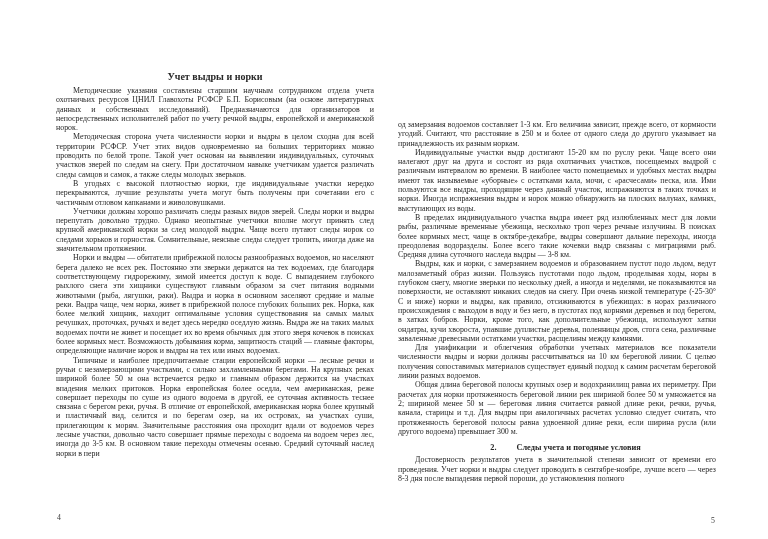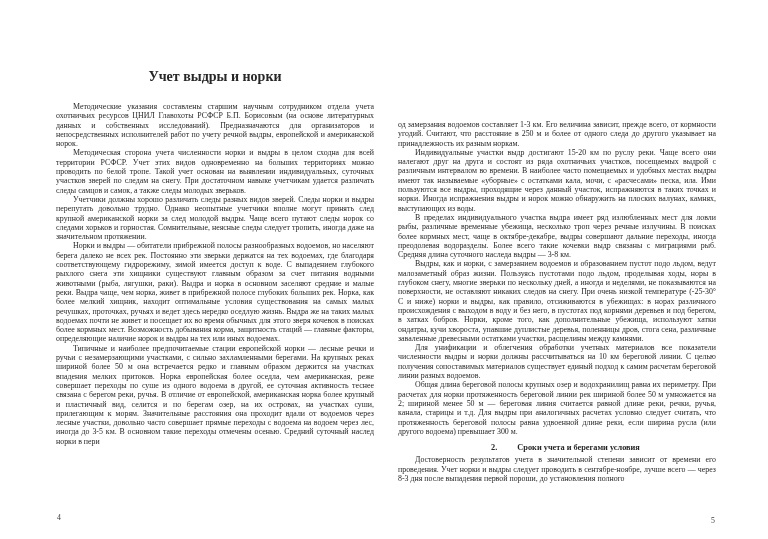--- a/index.html
+++ b/index.html
@@ -17,25 +17,25 @@
     position: absolute;
     font-size: 7.9px;
     line-height: 9.3px;
     text-align: justify;
     overflow: hidden;
   }
   .page-left  { left: 56px;  top: 71px; width: 318px; height: 428px; }
   .page-right { left: 398px; top: 79px; width: 318px; height: 420px; }
 
   .doc-title {
-    font-size: 14px;
+    font-size: 10px;
     line-height: 11px;
     font-weight: bold;
     text-align: center;
-    margin-bottom: 20px;
+    margin-bottom: 4px;
   }
   .page-text p { text-indent: 17px; }
   .page-text p.noindent { text-indent: 0; margin-top: 41px; }
   .lead-num { font-weight: bold; }
 
   .section-heading {
     text-align: center;
     font-weight: bold;
     font-size: 8.3px;
     margin-top: 7px;
@@ -54,32 +54,33 @@
 </style>
 </head>
 <body>
 
 <div class="spread">
 
   <div class="page-text page-left">
     <div class="doc-title">Учет выдры и норки</div>
     <p>Методические указания составлены старшим научным сотрудником отдела учета охотничьих ресурсов ЦНИЛ Главохоты РСФСР Б.П. Борисовым (на основе литературных данных и собственных исследований). Предназначаются для организаторов и непосредственных исполнителей работ по учету речной выдры, европейской и американской норок.</p>
     <p>Методическая сторона учета численности норки и выдры в целом сходна для всей территории РСФСР. Учет этих видов одновременно на больших территориях можно проводить по белой тропе. Такой учет основан на выявлении индивидуальных, суточных участков зверей по следам на снегу. При достаточном навыке учетчикам удается различать следы самцов и самок, а также следы молодых зверьков.</p>
+    <p>В угодьях с высокой плотностью норки, где индивидуальные участки нередко перекрываются, лучшие результаты учета могут быть получены при сочетании его с частичным отловом капканами и живоловушками.</p>
     <p>Учетчики должны хорошо различать следы разных видов зверей. Следы норки и выдры перепутать довольно трудно. Однако неопытные учетчики вполне могут принять след крупной американской норки за след молодой выдры. Чаще всего путают следы норок со следами хорьков и горностая. Сомнительные, неясные следы следует тропить, иногда даже на значительном протяжении.</p>
     <p>Норки и выдры — обитатели прибрежной полосы разнообразных водоемов, но населяют берега далеко не всех рек. Постоянно эти зверьки держатся на тех водоемах, где благодаря соответствующему гидрорежиму, зимой имеется доступ к воде. С выпадением глубокого рыхлого снега эти хищники существуют главным образом за счет питания водными животными (рыба, лягушки, раки). Выдра и норка в основном заселяют средние и малые реки. Выдра чаще, чем норка, живет в прибрежной полосе глубоких больших рек. Норка, как более мелкий хищник, находит оптимальные условия существования на самых малых речушках, проточках, ручьях и ведет здесь нередко оседлую жизнь. Выдра же на таких малых водоемах почти не живет и посещает их во время обычных для этого зверя кочевок в поисках более кормных мест. Возможность добывания корма, защитность стаций — главные факторы, определяющие наличие норок и выдры на тех или иных водоемах.</p>
     <p>Типичные и наиболее предпочитаемые стации европейской норки — лесные речки и ручьи с незамерзающими участками, с сильно захламленными берегами. На крупных реках шириной более 50 м она встречается редко и главным образом держится на участках впадения мелких притоков. Норка европейская более оседла, чем американская, реже совершает переходы по суше из одного водоема в другой, ее суточная активность теснее связана с берегом реки, ручья. В отличие от европейской, американская норка более крупный и пластичный вид, селится и по берегам озер, на их островах, на участках суши, прилегающим к морям. Значительные расстояния она проходит вдали от водоемов через лесные участки, довольно часто совершает прямые переходы с водоема на водоем через лес, иногда до 3-5 км. В основном такие переходы отмечены осенью. Средний суточный наслед норки в пери</p>
   </div>
 
   <div class="page-text page-right">
     <p class="noindent">од замерзания водоемов составляет 1-3 км. Его величина зависит, прежде всего, от кормности угодий. Считают, что расстояние в 250 м и более от одного следа до другого указывает на принадлежность их разным норкам.</p>
     <p>Индивидуальные участки выдр достигают 15-20 км по руслу реки. Чаще всего они налегают друг на друга и состоят из ряда охотничьих участков, посещаемых выдрой с различным интервалом во времени. В наиболее часто помещаемых и удобных местах выдры имеют так называемые «уборные» с остатками кала, мочи, с «расчесами» песка, ила. Ими пользуются все выдры, проходящие через данный участок, испражняются в таких точках и норки. Иногда испражнения выдры и норок можно обнаружить на плоских валунах, камнях, выступающих из воды.</p>
     <p>В пределах индивидуального участка выдра имеет ряд излюбленных мест для ловли рыбы, различные временные убежища, несколько троп через речные излучины. В поисках более кормных мест, чаще в октябре-декабре, выдры совершают дальние переходы, иногда преодолевая водоразделы. Более всего такие кочевки выдр связаны с миграциями рыб. Средняя длина суточного наследа выдры — 3-8 км.</p>
     <p>Выдры, как и норки, с замерзанием водоемов и образованием пустот подо льдом, ведут малозаметный образ жизни. Пользуясь пустотами подо льдом, проделывая ходы, норы в глубоком снегу, многие зверьки по нескольку дней, а иногда и неделями, не показываются на поверхности, не оставляют никаких следов на снегу. При очень низкой температуре (-25-30° С и ниже) норки и выдры, как правило, отсиживаются в убежищах: в норах различного происхождения с выходом в воду и без него, в пустотах под корнями деревьев и под берегом, в хатках бобров. Норки, кроме того, как дополнительные убежища, используют хатки ондатры, кучи хвороста, упавшие дуплистые деревья, поленницы дров, стога сена, различные заваленные древесными остатками участки, расщелины между камнями.</p>
     <p>Для унификации и облегчения обработки учетных материалов все показатели численности выдры и норки должны рассчитываться на 10 км береговой линии. С целью получения сопоставимых материалов существует единый подход к самим расчетам береговой линии разных водоемов.</p>
     <p>Общая длина береговой полосы крупных озер и водохранилищ равна их периметру. При расчетах для норки протяженность береговой линии рек шириной более 50 м умножается на 2; шириной менее 50 м — береговая линия считается равной длине реки, речки, ручья, канала, старицы и т.д. Для выдры при аналогичных расчетах условно следует считать, что протяженность береговой полосы равна удвоенной длине реки, если ширина русла (или другого водоема) превышает 300 м.</p>
-    <p class="section-heading"><span class="sec-num">2.</span><span>Сроки учета и берегами условия</span></p>
+    <p class="section-heading"><span class="sec-num">2.</span><span>Следы учета и погодные условия</span></p>
     <p>Достоверность результатов учета в значительной степени зависит от времени его проведения. Учет норки и выдры следует проводить в сентябре-ноябре, лучше всего — через 8-3 дня после выпадения первой пороши, до установления полного</p>
   </div>
 
   <div class="pagenum pagenum-left">4</div>
   <div class="pagenum pagenum-right">5</div>
 
 </div>
 
 </body></html>

